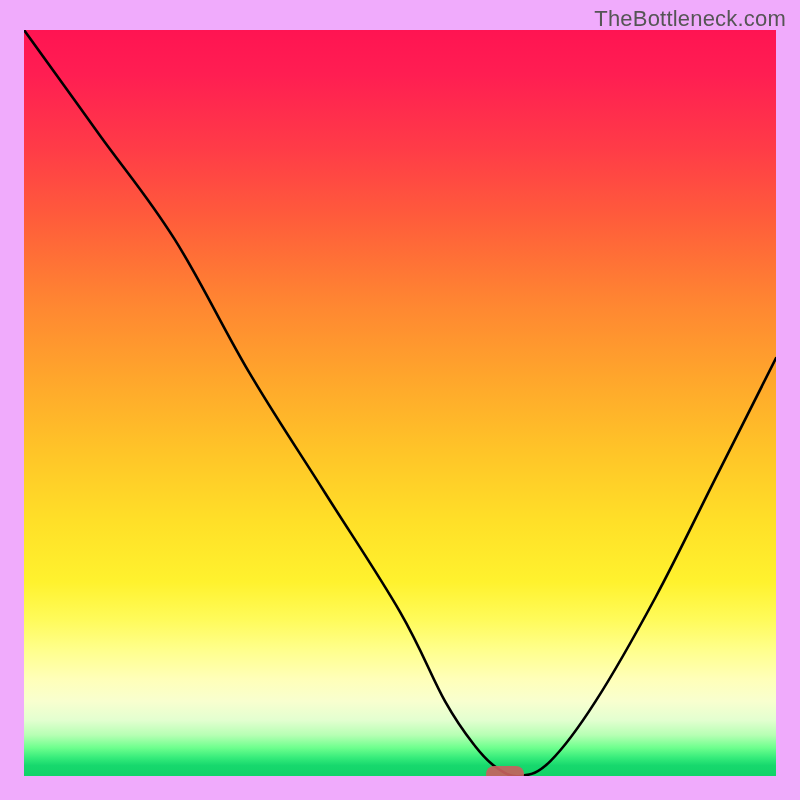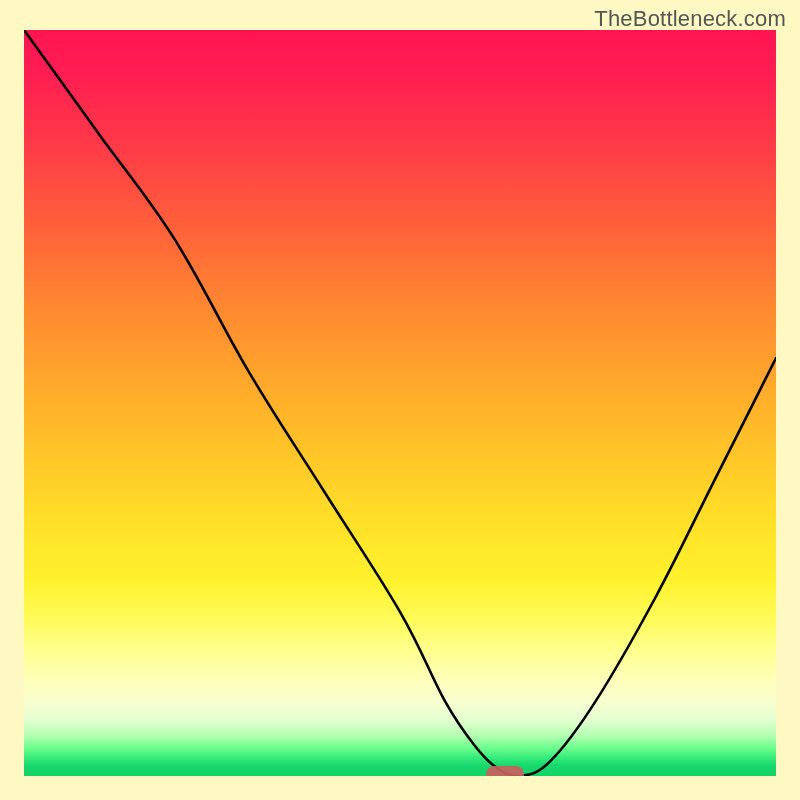--- a/index.html
+++ b/index.html
@@ -8,21 +8,21 @@
     width: 800px;
     height: 800px;
     background: #000;
     overflow: hidden;
     font-family: Arial, Helvetica, sans-serif;
   }
   .outer {
     position: relative;
     width: 800px;
     height: 800px;
-    background: #fef9c3;
+    background: #f0abfc;
   }
   .watermark {
     position: absolute;
     top: 6px;
     right: 14px;
     color: #555;
     font-size: 22px;
     font-weight: 500;
     letter-spacing: 0.2px;
     z-index: 10;

